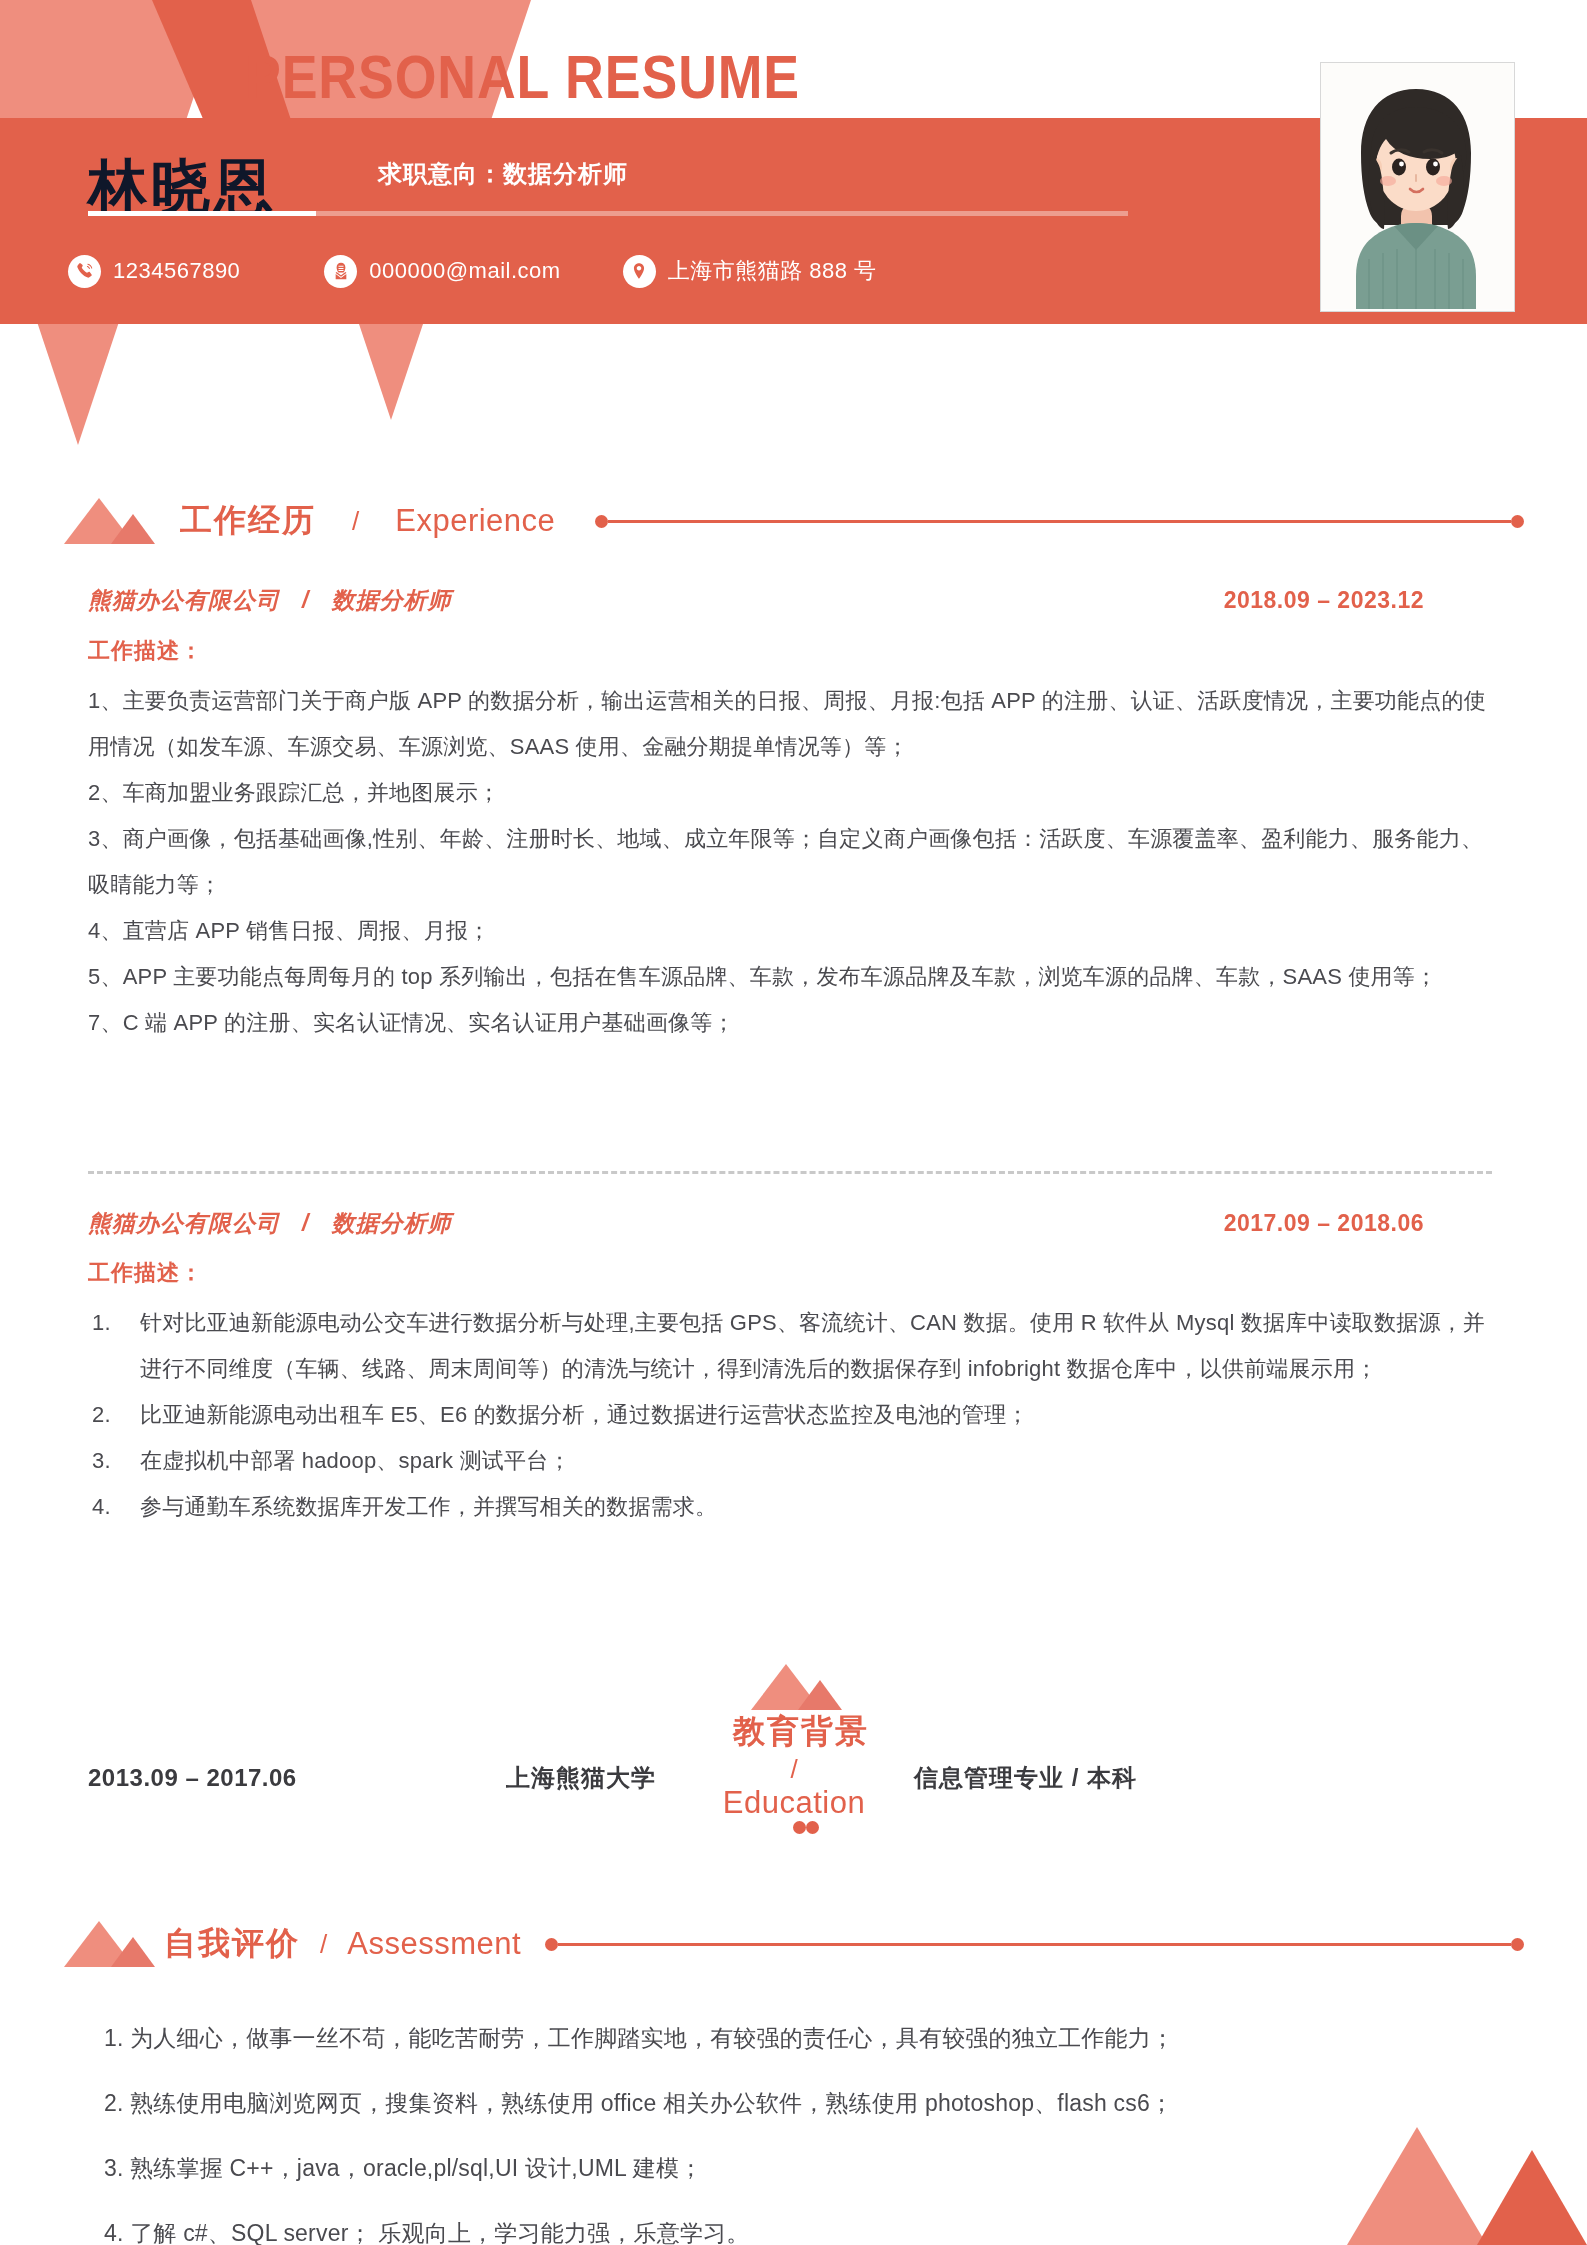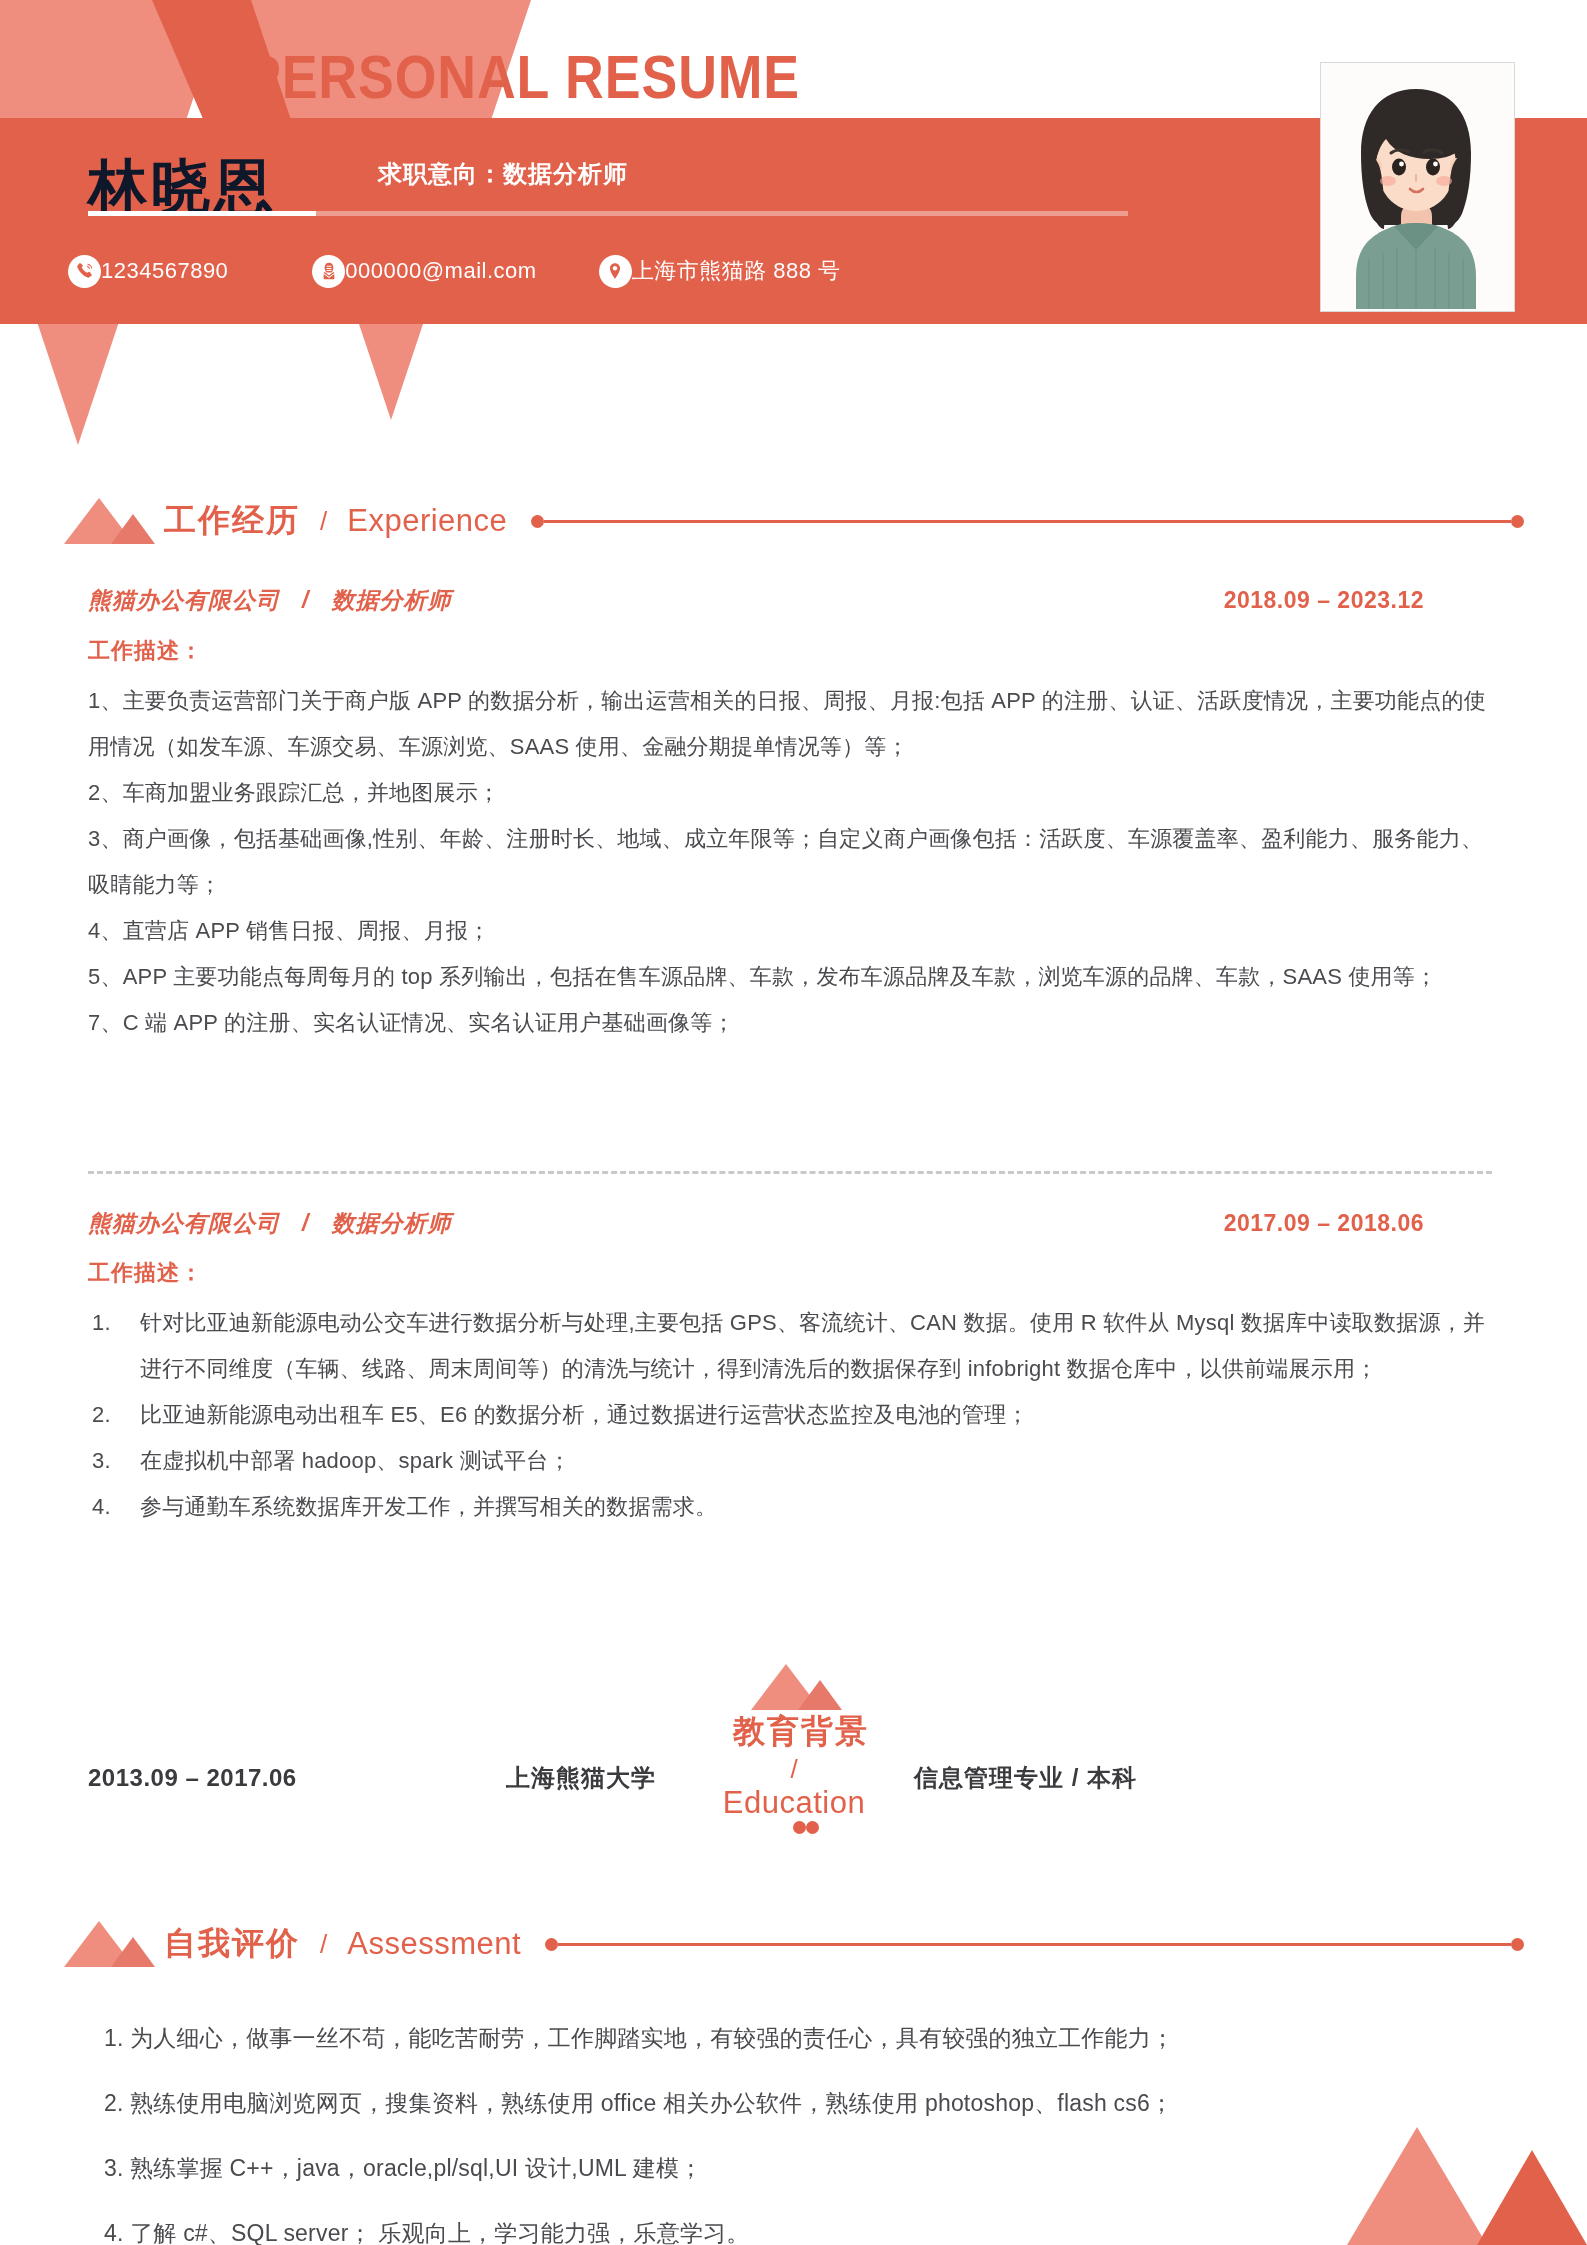--- a/index.html
+++ b/index.html
@@ -159,21 +159,21 @@
     background: #ffffff;
     display: flex;
     align-items: center;
     justify-content: center;
     flex: none;
   }
   .contact-item .c-icon svg { display: block; }
   .contact-item .c-text {
     color: #ffffff;
     font-size: 22px;
-    margin-left: 0;
+    margin-left: 12px;
     letter-spacing: 0.5px;
   }
   .gap-a { width: 84px; }
   .gap-b { width: 62px; }
 
   
   .photo-frame {
     position: absolute;
     top: 62px;
     right: 72px;
@@ -474,21 +474,21 @@
       <circle cx="114.5" cy="101" r="2.4" fill="#ffffff"></circle>
 
       <ellipse cx="67" cy="118" rx="8" ry="5" fill="#f6a99a" opacity="0.65"></ellipse>
       <ellipse cx="123" cy="118" rx="8" ry="5" fill="#f6a99a" opacity="0.65"></ellipse>
 
       <path d="M95 112v6" stroke="#e7b79f" stroke-width="2" stroke-linecap="round"></path>
       <path d="M89 126c4 4 9 4 13 0" stroke="#d4705f" stroke-width="2.6" fill="none" stroke-linecap="round"></path>
     </svg>
   </div>
 
-  <div class="section-head" style="top:492px;">
+  <div class="section-head" style="top:492px;gap:16px;">
     <span class="mtn">
       <span class="big"></span>
         <span class="small"></span>
     </span>
     <span class="sec-cn">工作经历</span>
     <span class="sec-slash">/</span>
     <span class="sec-en">Experience</span>
     <span class="sec-line">
       <span class="dot"></span>
         <span class="bar"></span>

